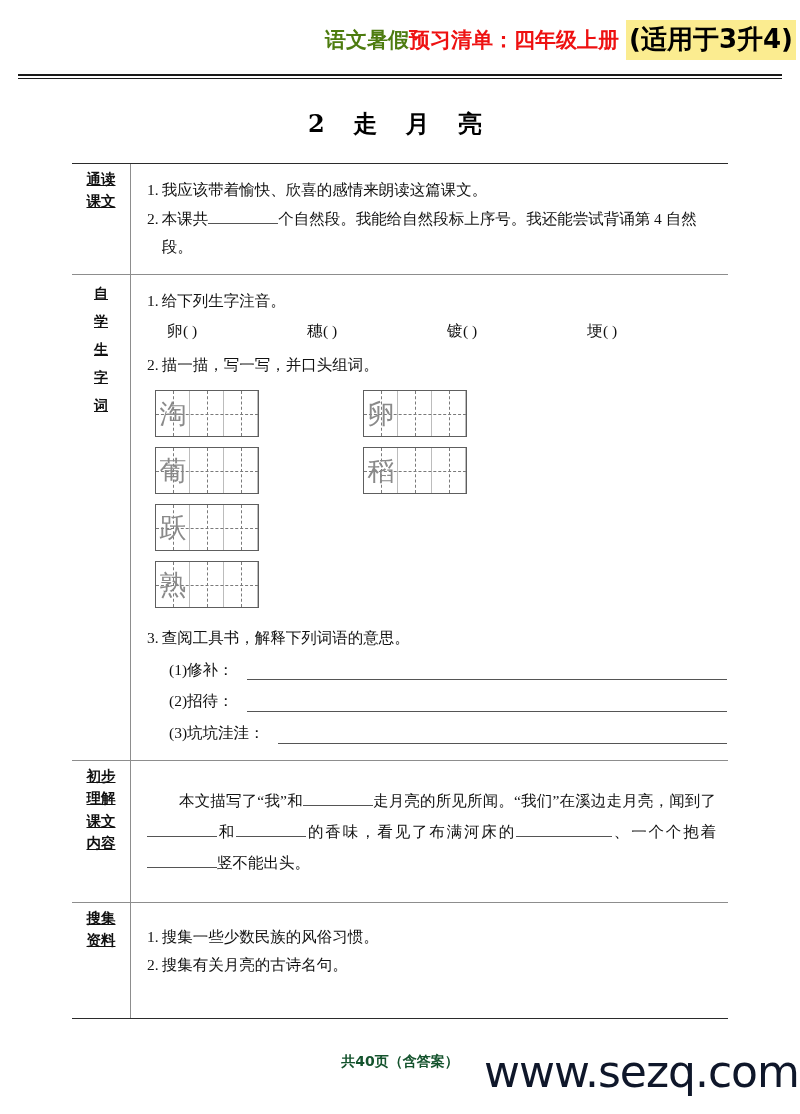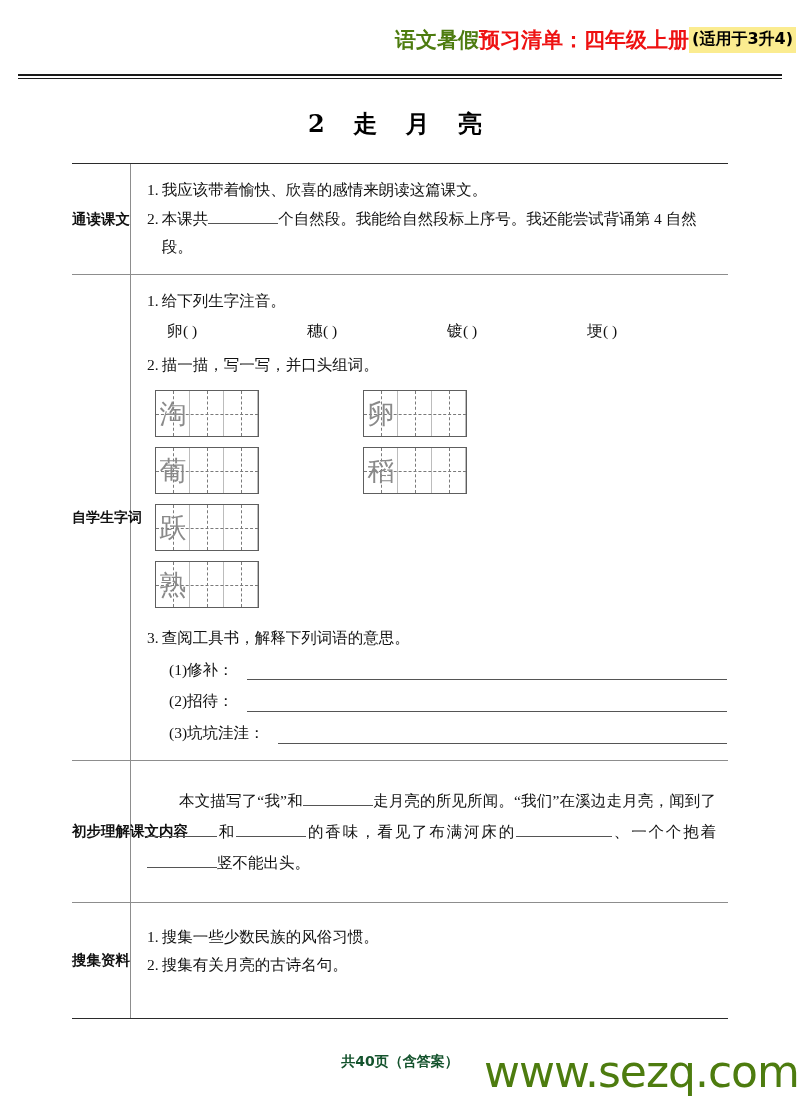--- a/index.html
+++ b/index.html
@@ -33,23 +33,24 @@
     letter-spacing: 0px;
     white-space: nowrap;
     line-height: 1;
   }
   .hdr-black { color: #4d7c0f; }
   .hdr-red { color: #ee1111; }
   .hdr-badge {
     background: #fbec90;
     color: #000;
     padding: 2px 3px 3px 3px;
-    font-family: "DejaVu Sans", "Liberation Sans", sans-serif;
-    font-weight: bold;
-    font-size: 16px;
+    margin-left: 7px;
+    font-family: "DejaVu Sans", "Liberation Sans", sans-serif;
+    font-weight: bold;
+    font-size: 26px;
     white-space: nowrap;
   }
 
   .double-rule {
     position: absolute;
     top: 74px;
     left: 18px;
     width: 764px;
     height: 5px;
     border-top: 2px solid #1a1a1a;
@@ -84,29 +85,30 @@
     align-items: stretch;
     border-bottom: 1px solid #8d8d8d;
   }
   .row:last-child { border-bottom: none; }
 
   .row-label {
     width: 59px;
     flex: 0 0 59px;
     border-right: 1px solid #8d8d8d;
     display: flex;
-    flex-direction: row;
+    flex-direction: column;
     align-items: center;
     justify-content: flex-start;
     font-family: "DejaVu Sans", "Liberation Sans", sans-serif;
     font-weight: bold;
     font-size: 14.5px;
     line-height: 1.55;
     color: #111;
     padding: 4px 0;
+    text-decoration: underline;
   }
   .row-label.spaced { line-height: 2.0; font-size: 14px; }
   .row-label span { display: block; white-space: nowrap; }
 
   .row-body {
     flex: 1 1 auto;
     padding: 12px 12px 12px 16px;
     font-size: 15.5px;
     line-height: 1.85;
     color: #111;
@@ -230,21 +232,21 @@
     font-weight: bold;
     font-size: 14px;
     color: #14532d;
   }
   .watermark {
     position: absolute;
     top: 1046px;
     left: 484px;
     font-family: "DejaVu Sans", "Liberation Sans", sans-serif;
     font-size: 44px;
-    color: #4d7c0f;
+    color: #0f172a;
     letter-spacing: -1px;
     white-space: nowrap;
   }
 </style>
 </head>
 <body>
 
 <div class="page-header">
   <span class="hdr-text hdr-black">语文暑假</span>
   <span class="hdr-text hdr-red">预习清单：四年级上册</span>

